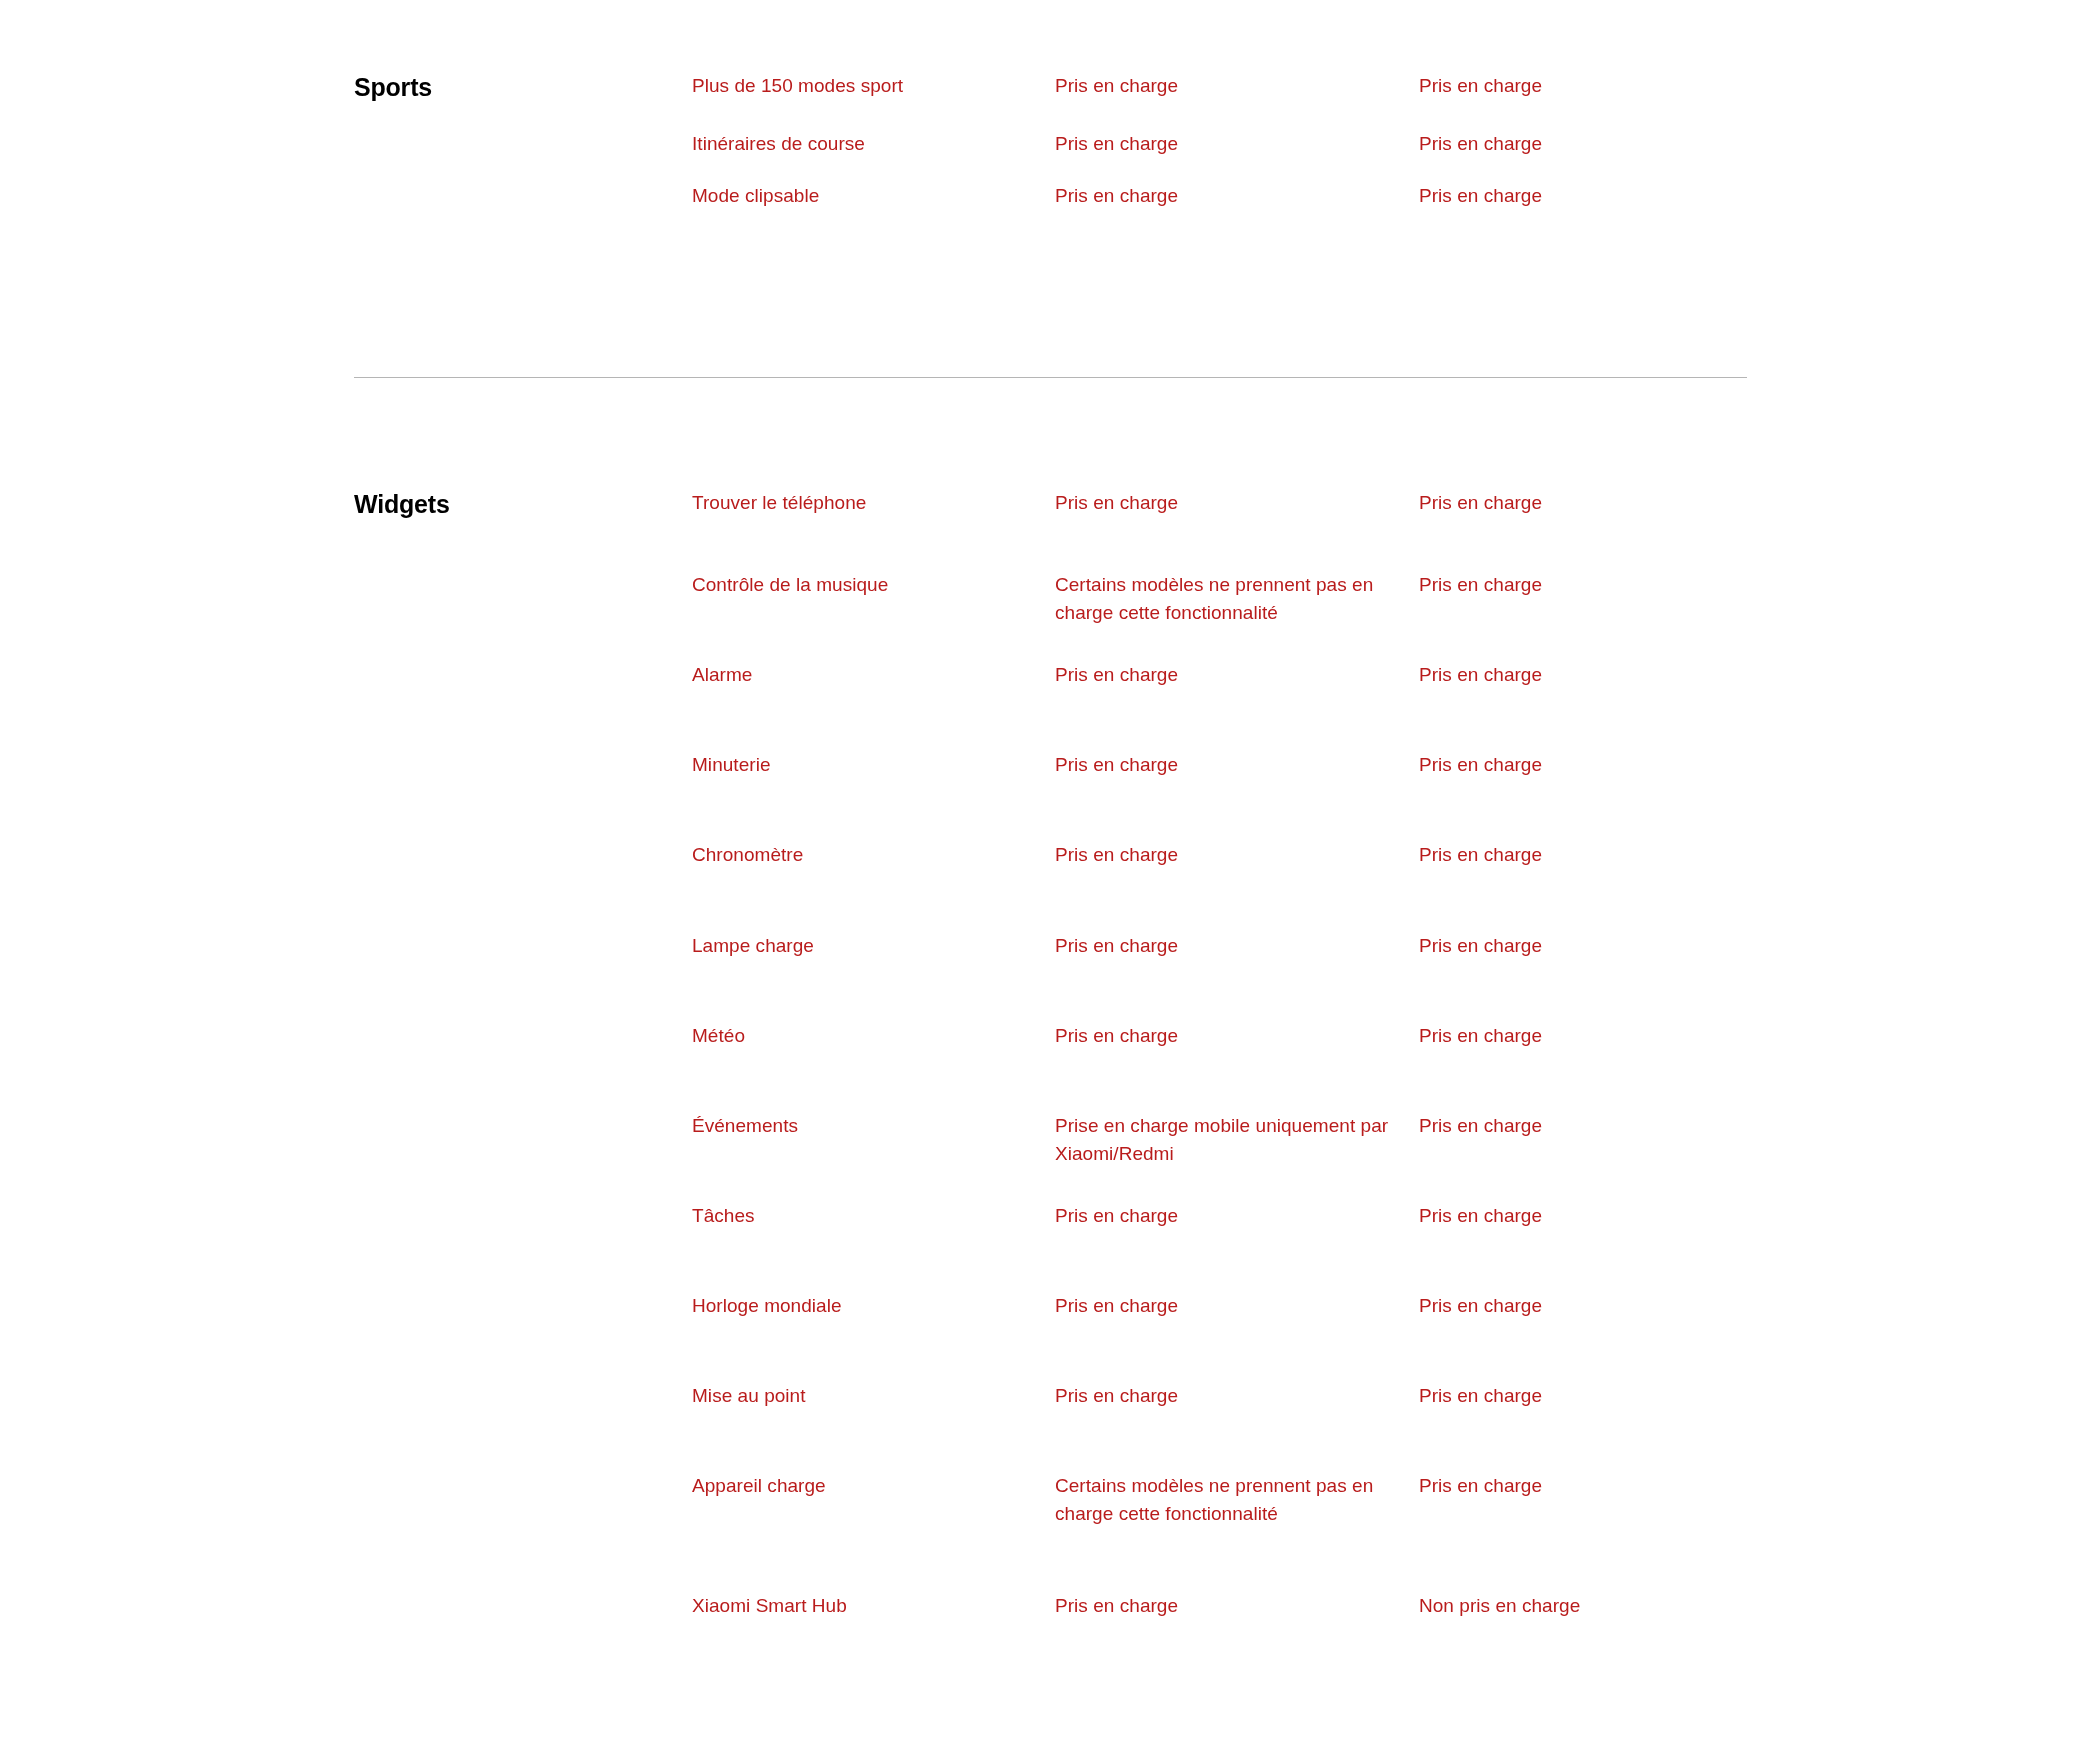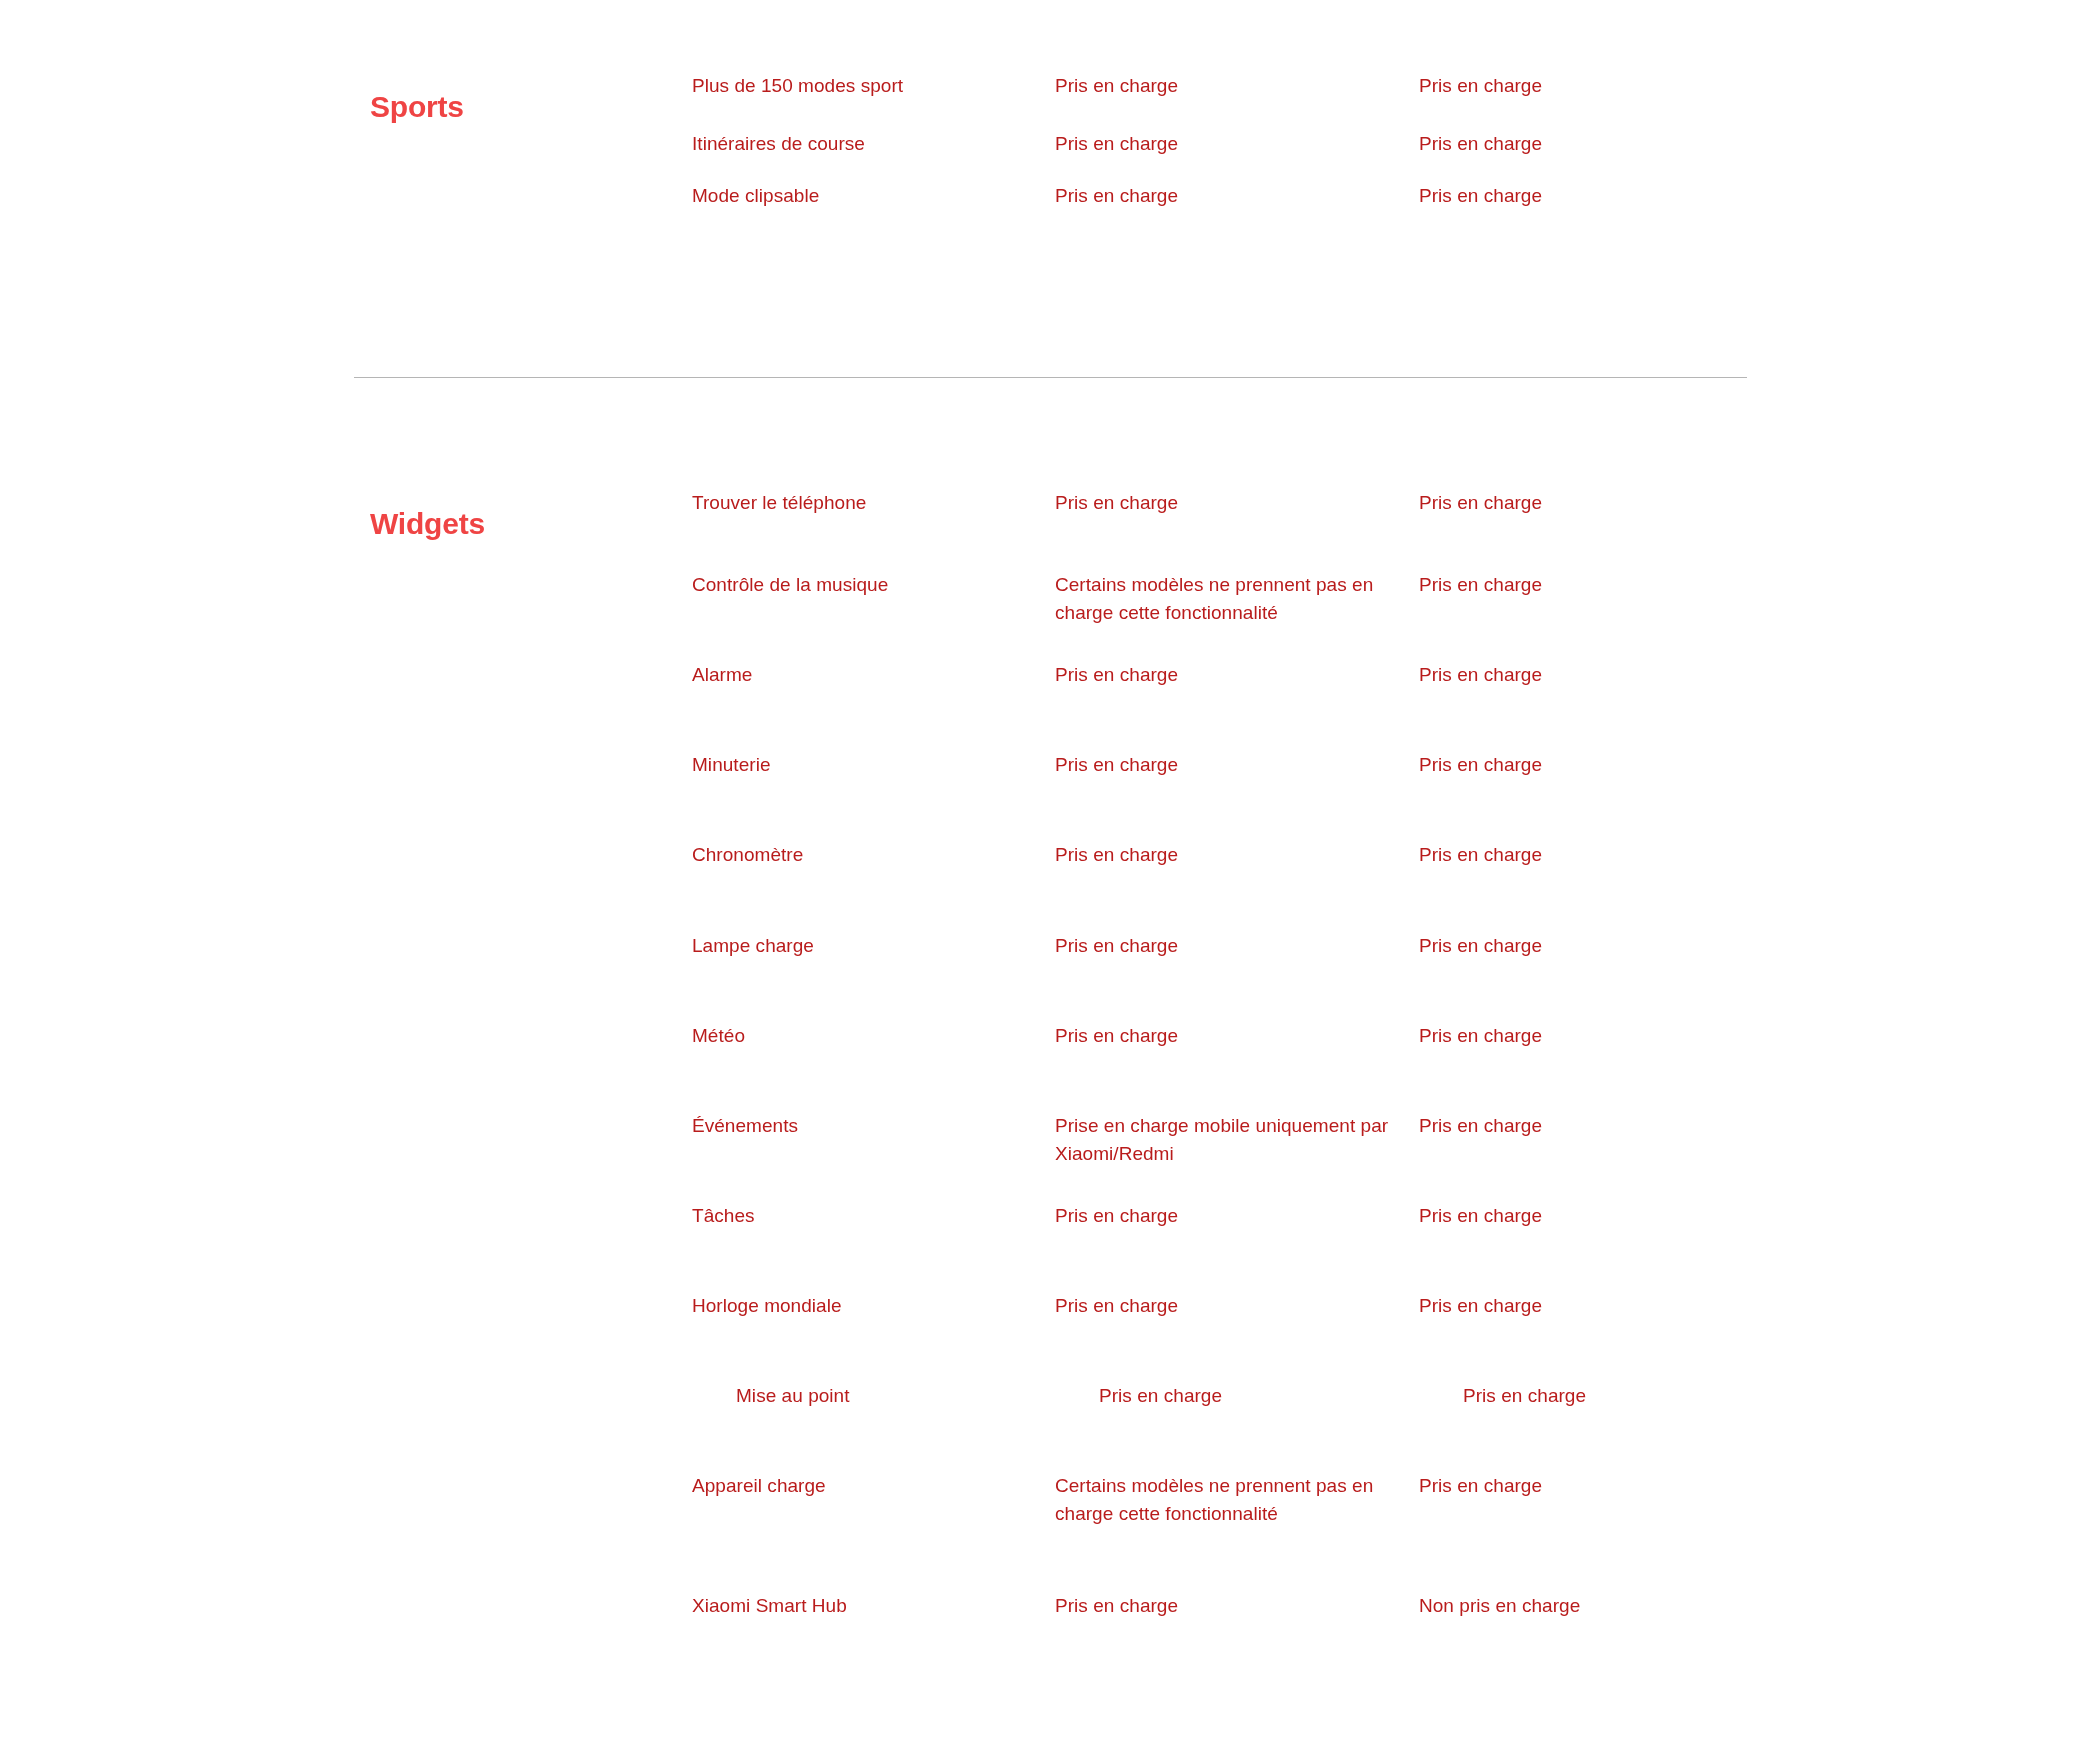--- a/index.html
+++ b/index.html
@@ -28,26 +28,26 @@
     position: absolute;
     left: 354px;
     width: 1393px;
   }
 
   .section-title {
     position: absolute;
     left: 0;
     top: 0;
     width: 311px;
-    font-size: 30px;
+    font-size: 25px;
     font-weight: 700;
     line-height: 1.25;
     letter-spacing: -0.2px;
-    color: #ef4444;
-    margin: 16px;
+    color: #000000;
+    margin: 0;
     padding: 0;
   }
 
   .rows {
     position: absolute;
     left: 338px;
     top: 0;
     width: 1055px;
   }
 
@@ -176,21 +176,21 @@
         <div class="cell cell-col1">Pris en charge</div>
         <div class="cell cell-col2">Pris en charge</div>
       </div>
 
       <div class="row" style="margin-top:62px;">
         <div class="cell cell-feature">Horloge mondiale</div>
         <div class="cell cell-col1">Pris en charge</div>
         <div class="cell cell-col2">Pris en charge</div>
       </div>
 
-      <div class="row" style="margin-top:62px;margin-left:44px;">
+      <div class="row" style="margin-top:62px;">
         <div class="cell cell-feature">Mise au point</div>
         <div class="cell cell-col1">Pris en charge</div>
         <div class="cell cell-col2">Pris en charge</div>
       </div>
 
       <div class="row" style="margin-top:62px;">
         <div class="cell cell-feature">Appareil charge</div>
         <div class="cell cell-col1">Certains modèles ne prennent pas en charge cette fonctionnalité</div>
         <div class="cell cell-col2">Pris en charge</div>
       </div>

